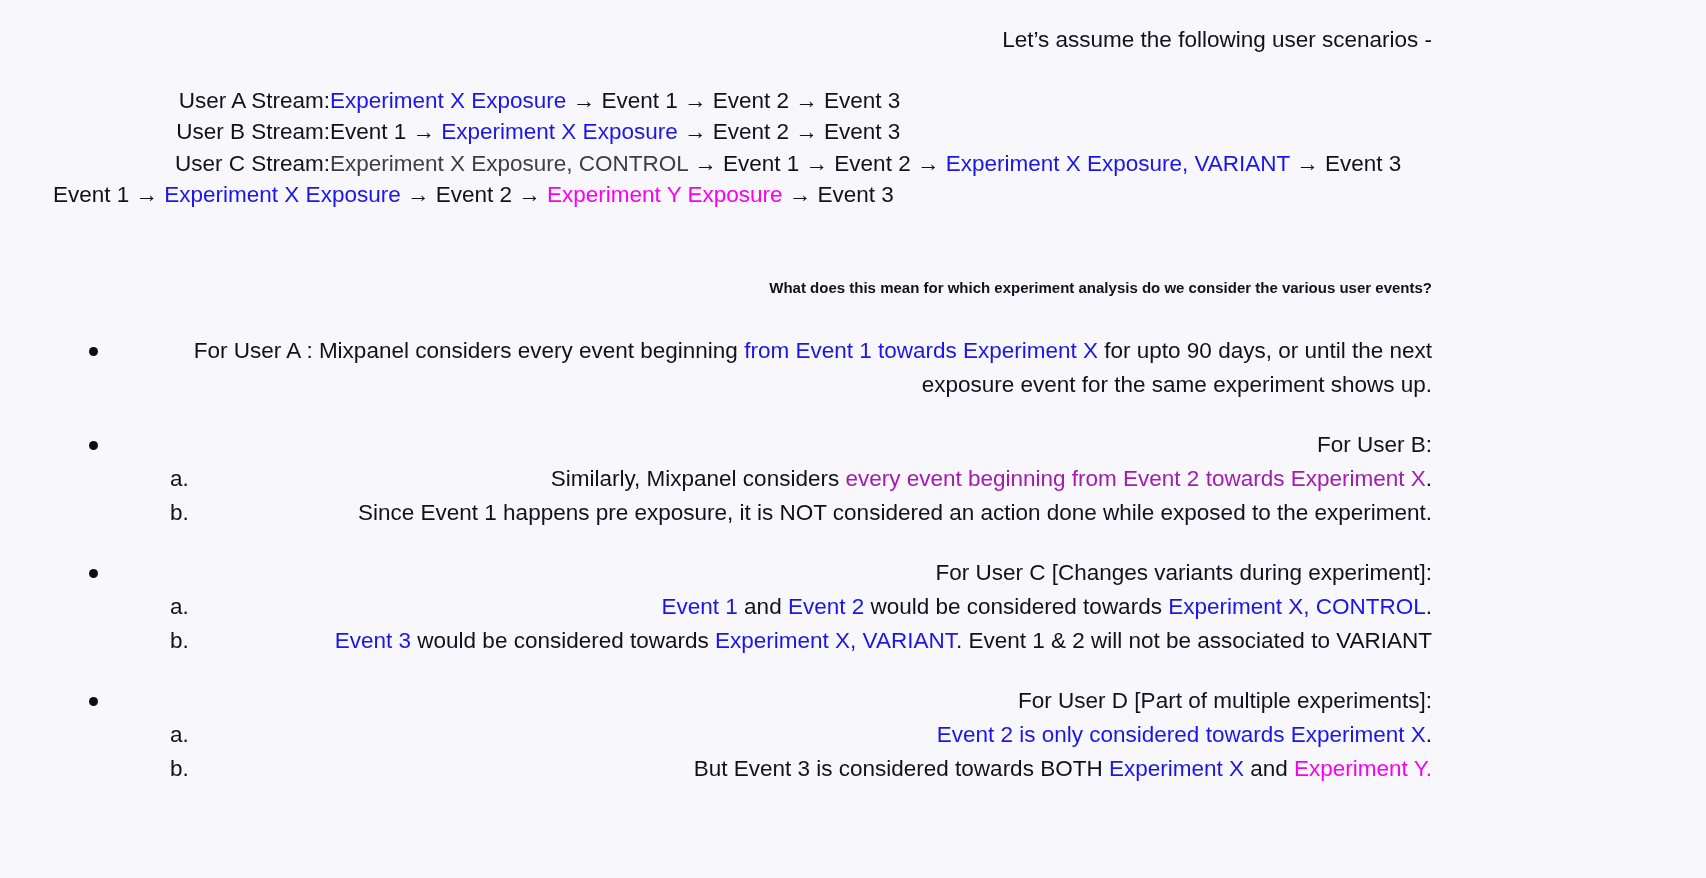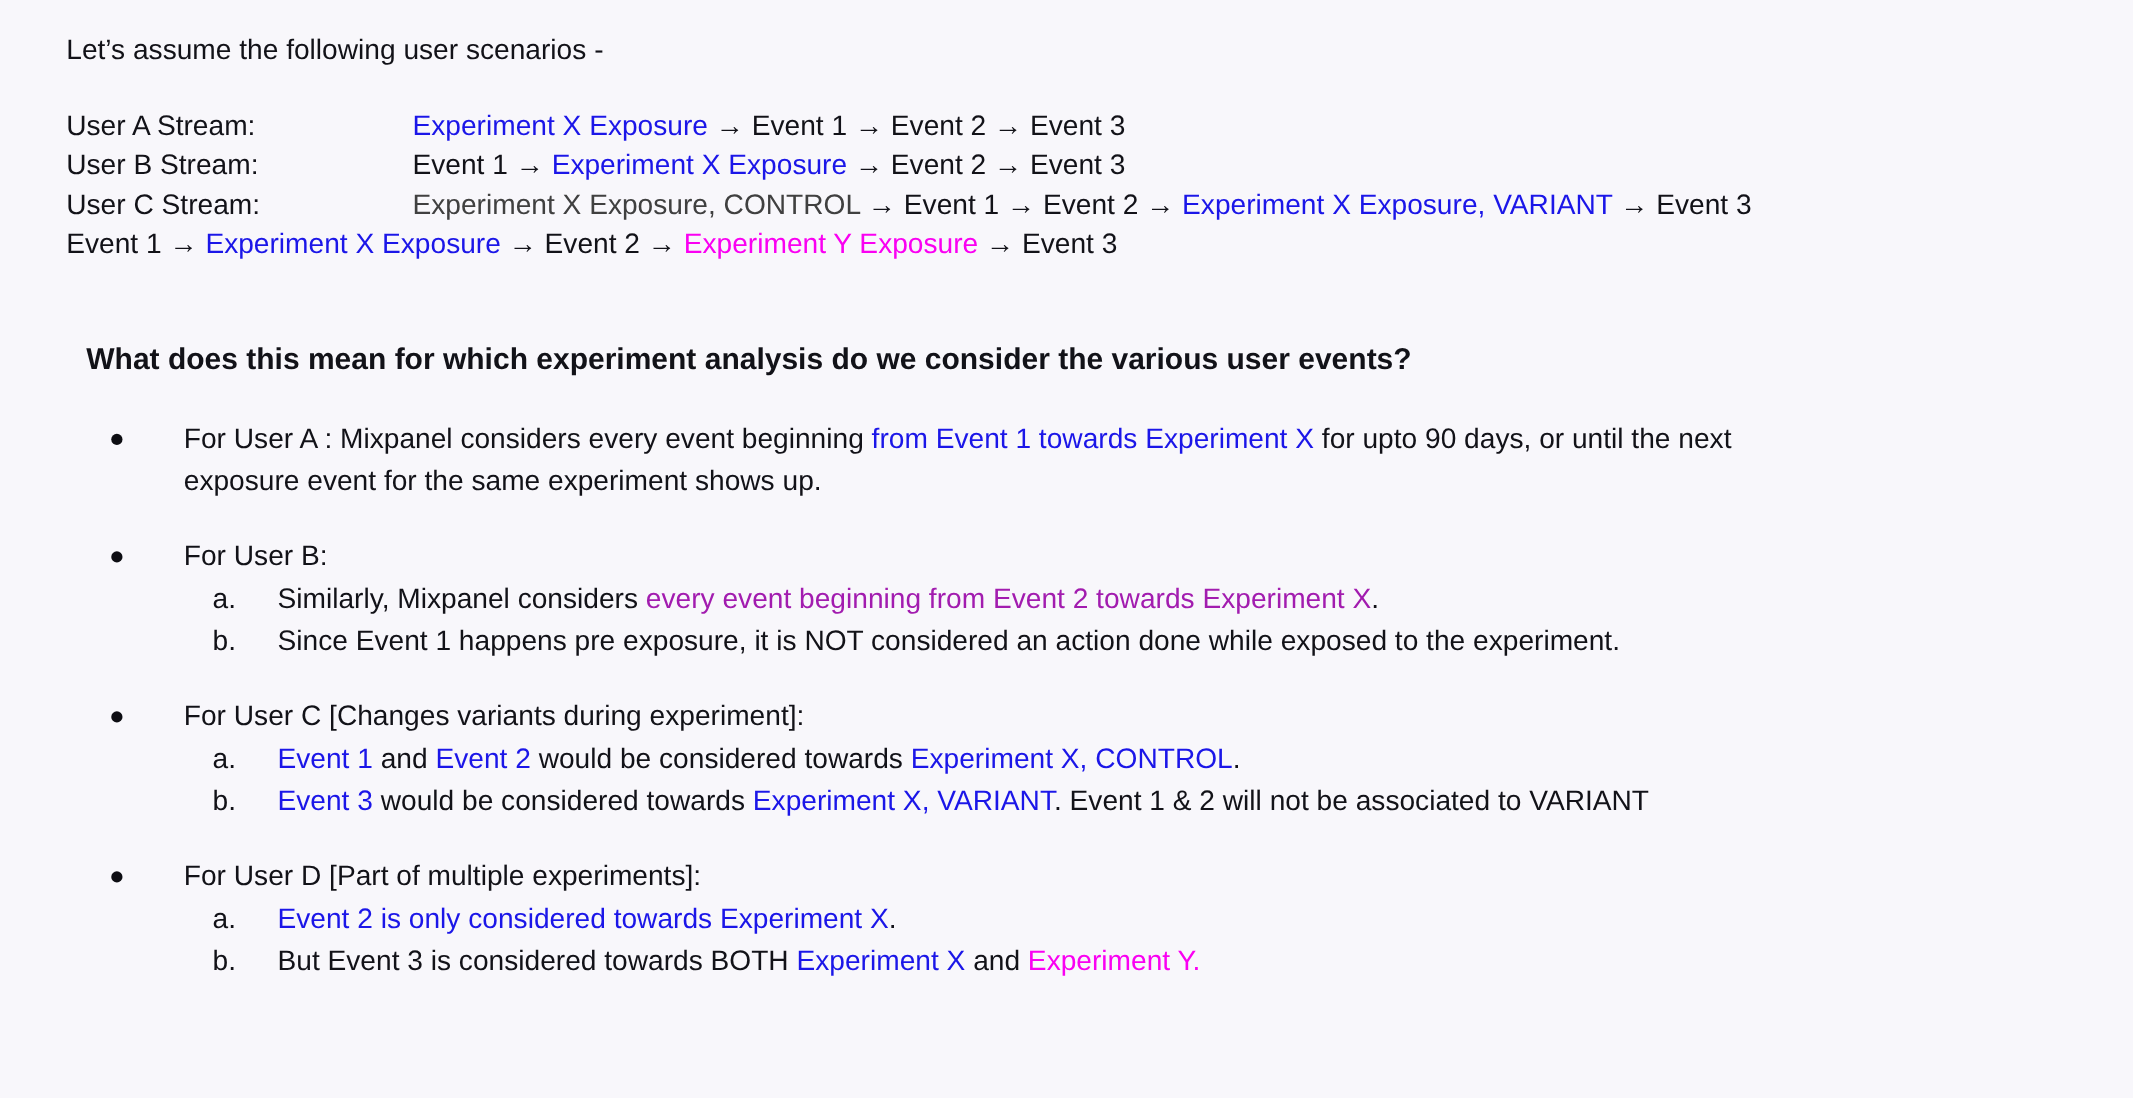--- a/index.html
+++ b/index.html
@@ -7,40 +7,41 @@
     width: 1706px;
     min-height: 878px;
     background: #f8f7fb;
     font-family: "Liberation Sans", sans-serif;
     font-size: 22.5px;
     color: #121218;
   }
   .doc {
     padding: 24px 20px 40px 53px;
     width: 1452px;
+    text-align: right;
   }
   .intro {
     line-height: 31.5px;
     margin: 0 0 29px 0;
   }
   .streams { margin: 0; }
   .stream-row {
     display: flex;
     line-height: 31.5px;
   }
   .stream-label {
     flex: 0 0 277px;
     width: 277px;
   }
   .stream-value { white-space: nowrap; }
   .heading {
     margin: 60px 0 0 16px;
     line-height: 34px;
     font-weight: 700;
-    font-size: 24px;
+    font-size: 15px;
   }
   .bullet-list { margin-top: 29px; }
   .bullet-group { margin-bottom: 26px; }
   .bullet-group:last-child { margin-bottom: 0; }
   .row { line-height: 34px; }
   .lead {
     position: relative;
     padding-left: 94px;
   }
   .lead .dot {

